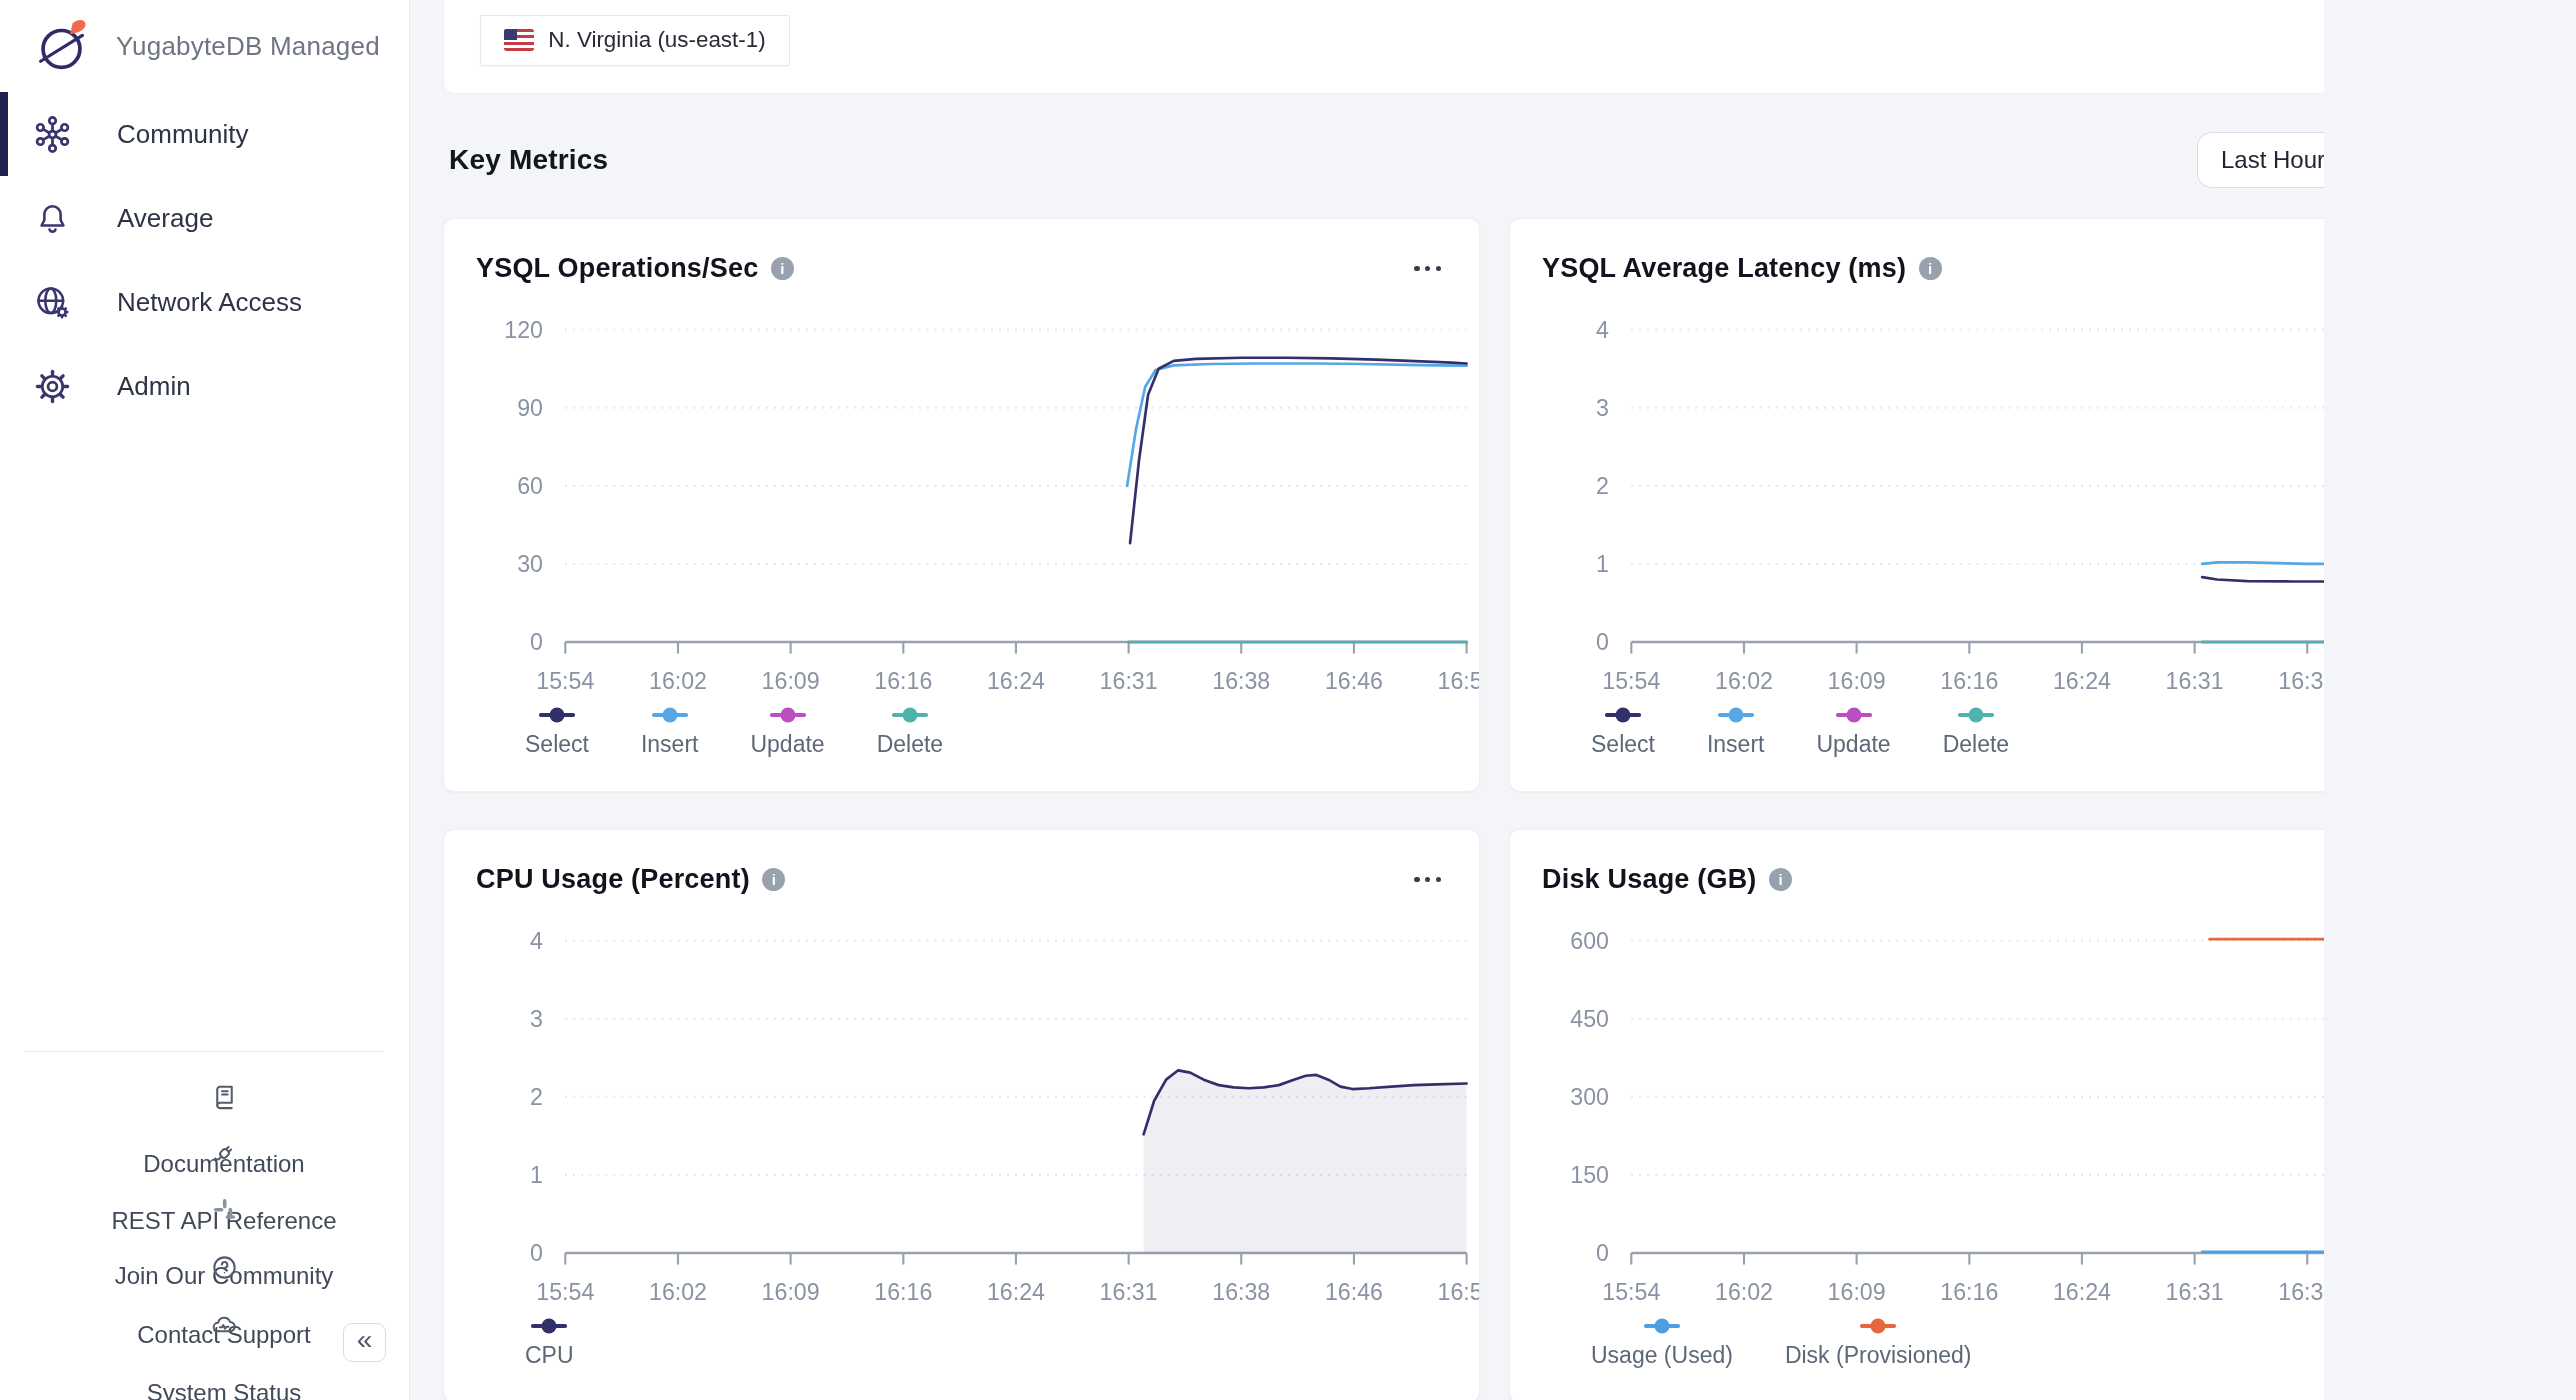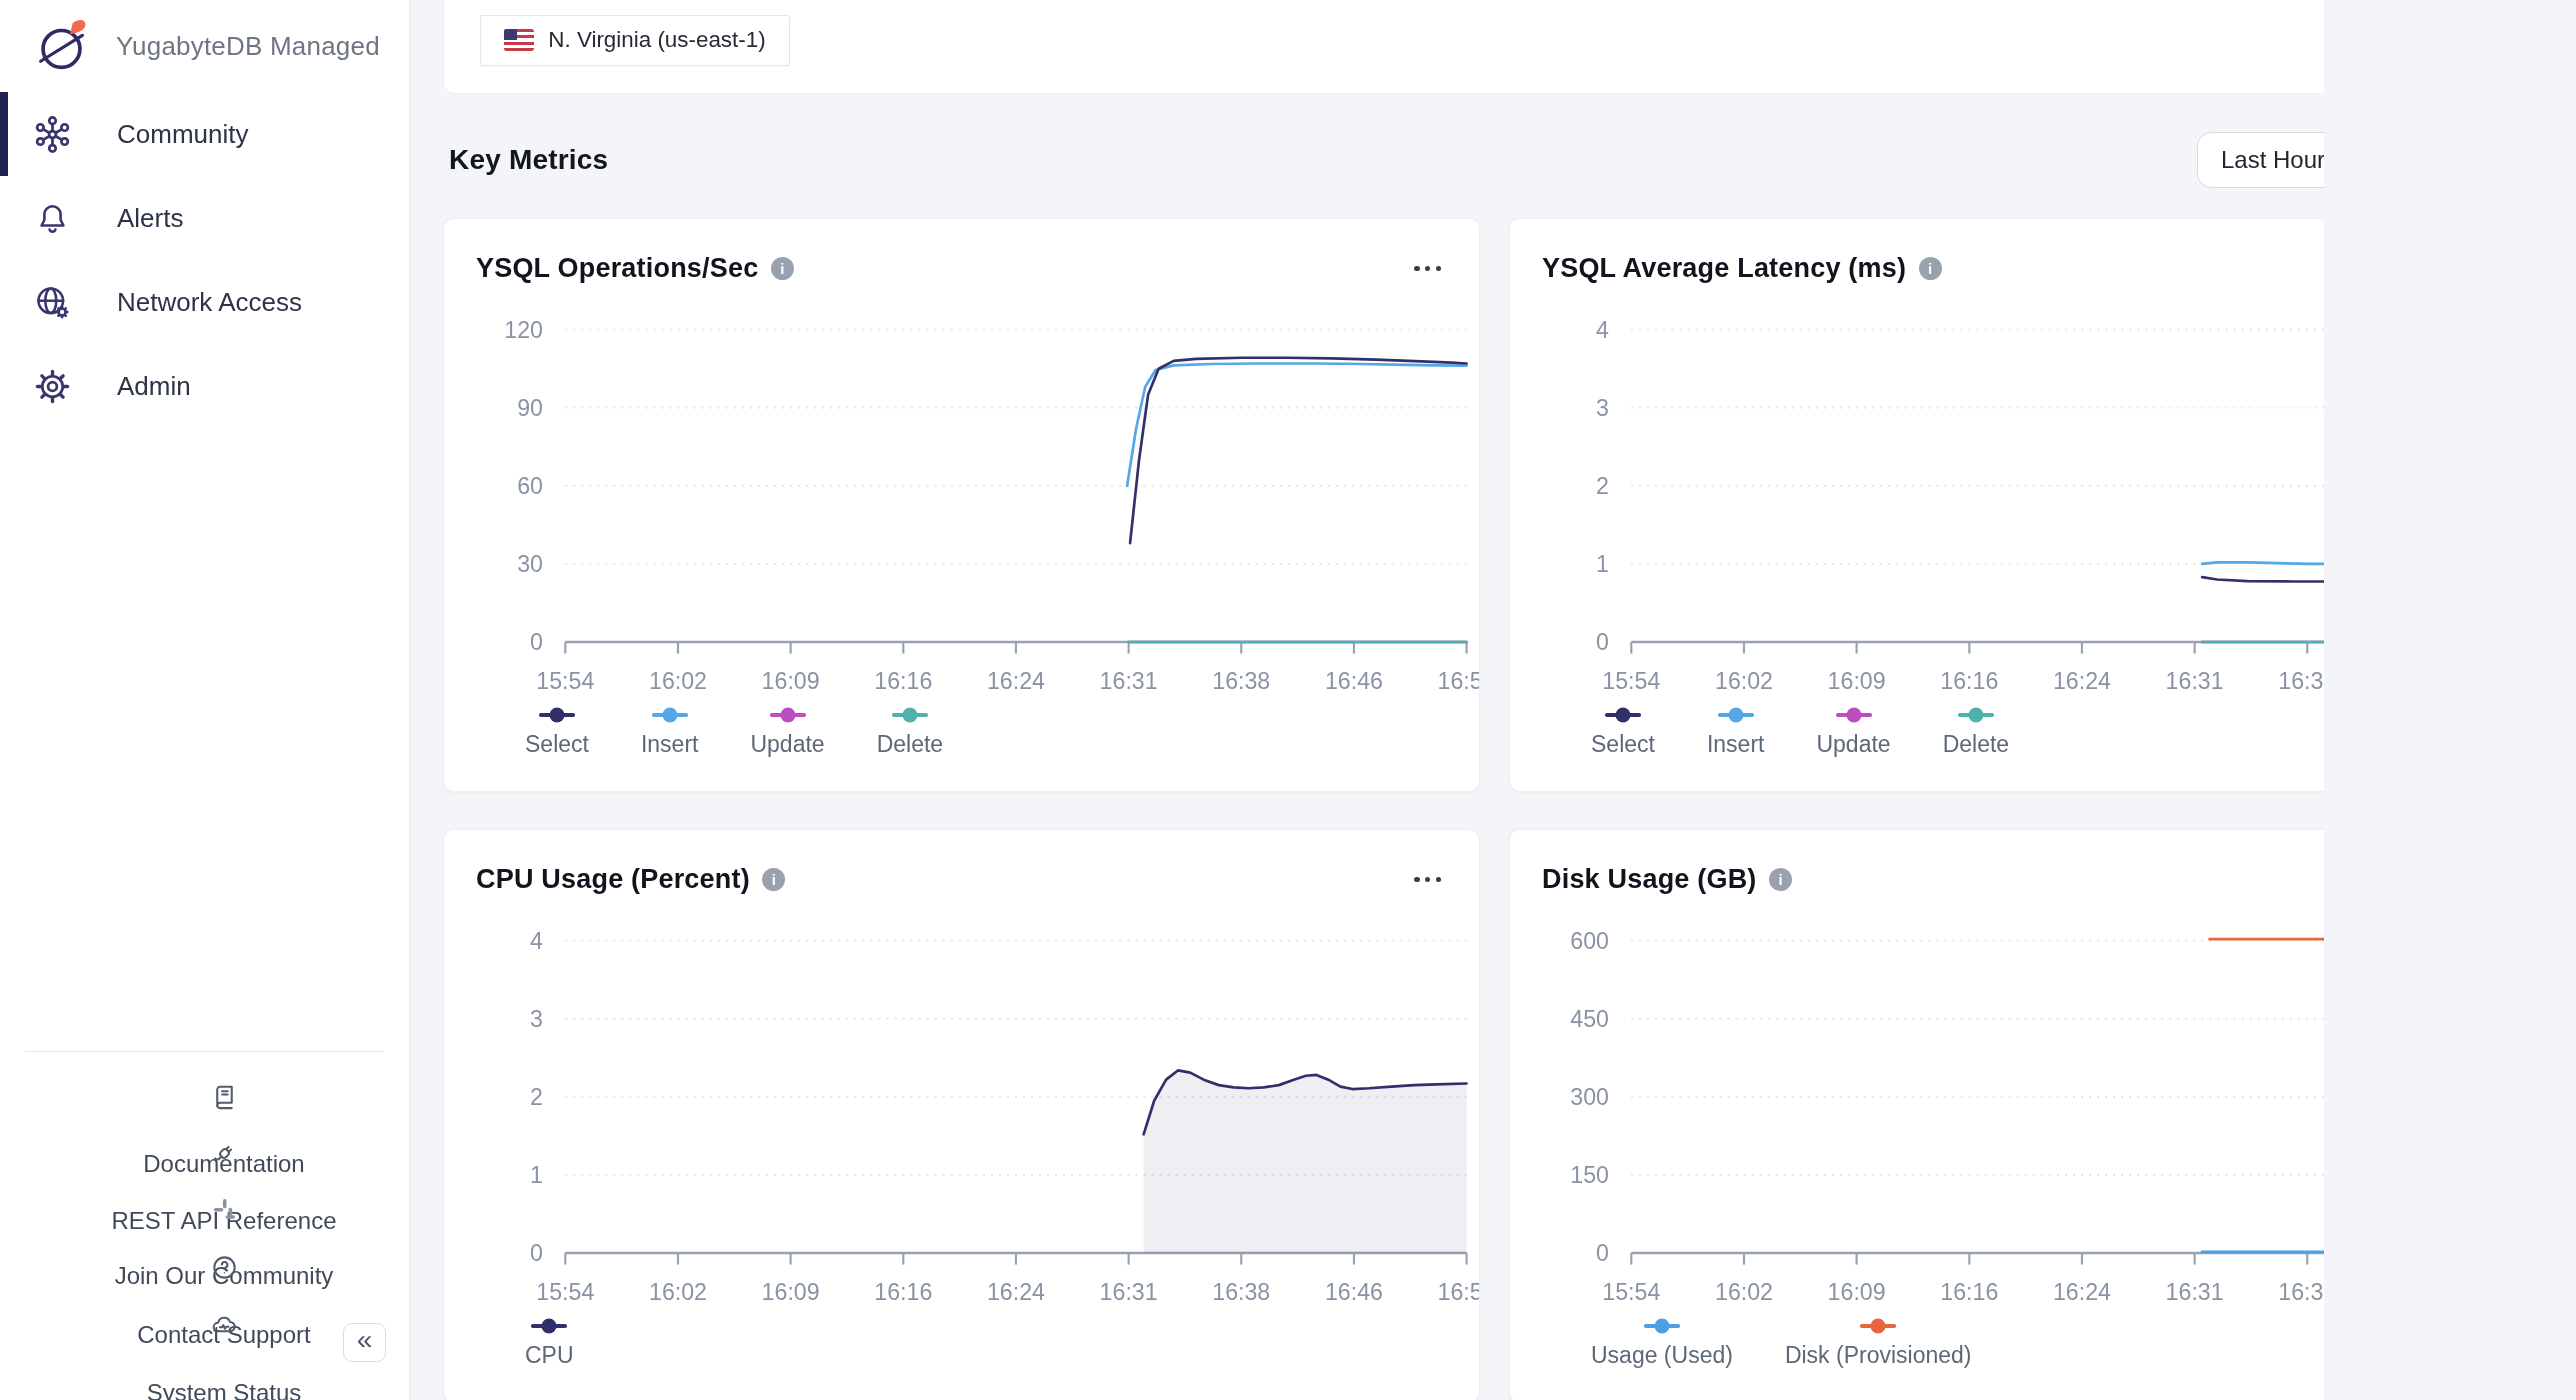--- a/index.html
+++ b/index.html
@@ -110,21 +110,21 @@
         </span>
         <span class="nav-label">Community</span>
       </div>
       <div class="nav-item">
         <span class="nicon">
           <svg class="ic" width="39" height="39" viewBox="0 0 24 24" fill="none" stroke="#39356e" stroke-width="1.6" stroke-linecap="round" stroke-linejoin="round">
             <path d="M12 4.5a5 5 0 0 0-5 5v3.4l-1.7 3.4h13.4L17 12.9V9.5a5 5 0 0 0-5-5z"></path>
             <path d="M10.2 18.8a1.9 1.9 0 0 0 3.6 0"></path>
           </svg>
         </span>
-        <span class="nav-label">Alerts</span>
+        <span class="nav-label">Average</span>
       </div>
       <div class="nav-item">
         <span class="nicon">
           <svg class="ic" width="41" height="41" viewBox="0 0 24 24" fill="none" stroke="#39356e" stroke-width="1.5" stroke-linecap="round">
             <circle cx="11" cy="11" r="7.2"></circle>
             <ellipse cx="11" cy="11" rx="3.2" ry="7.2"></ellipse>
             <line x1="3.8" y1="11" x2="18.2" y2="11"></line>
             <circle cx="17.6" cy="17.6" r="2.1"></circle>
             <g stroke-width="1.4">
               <line x1="17.6" y1="14.5" x2="17.6" y2="15.5"></line>

